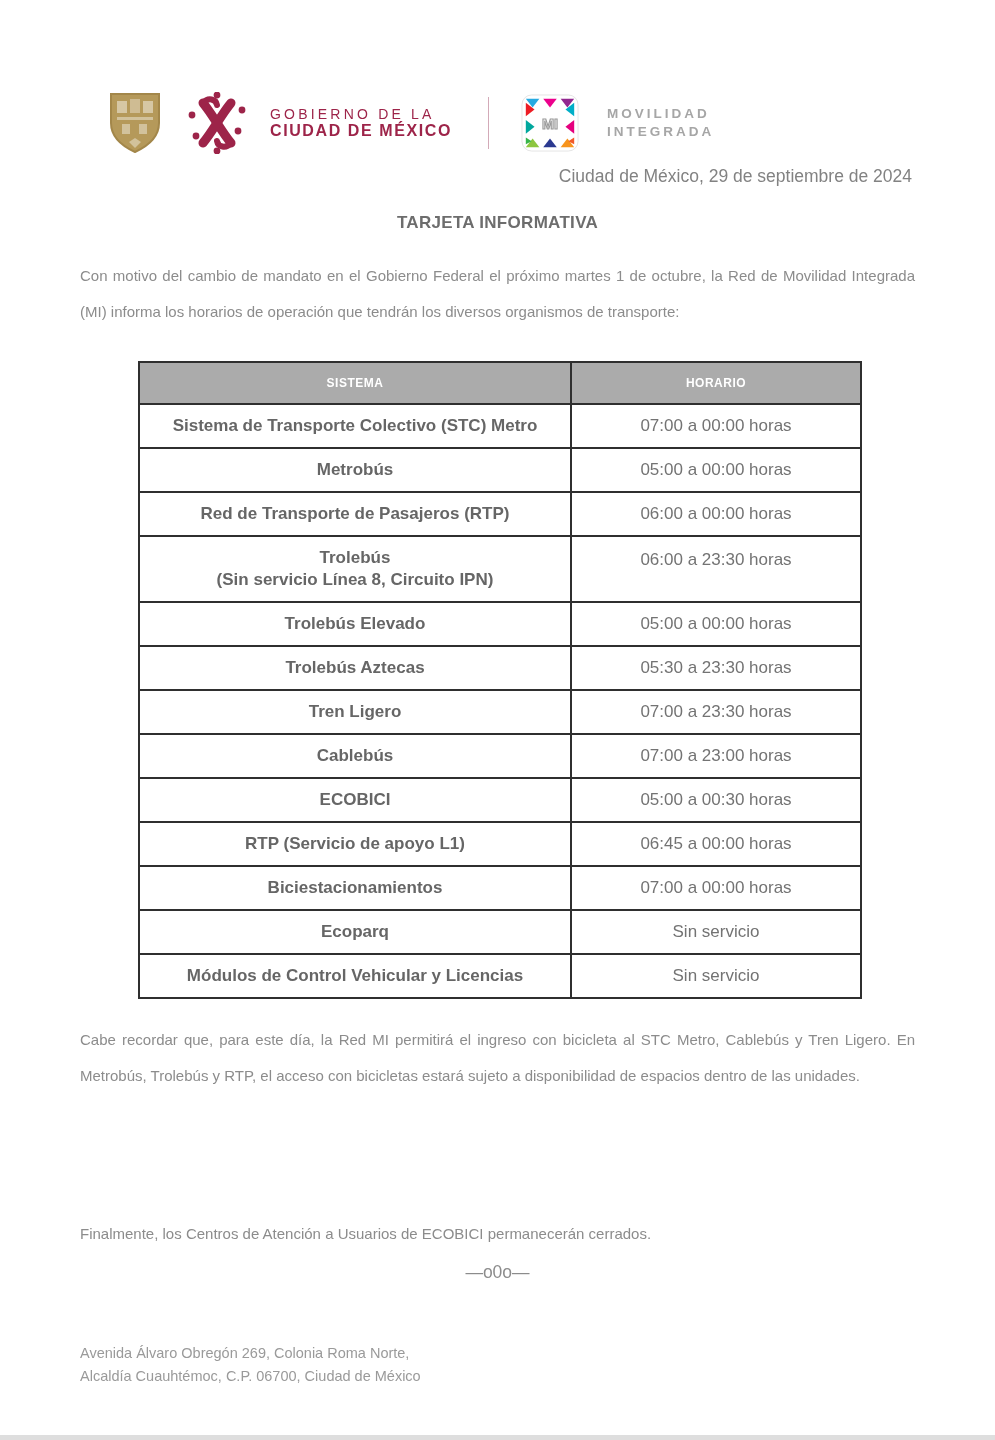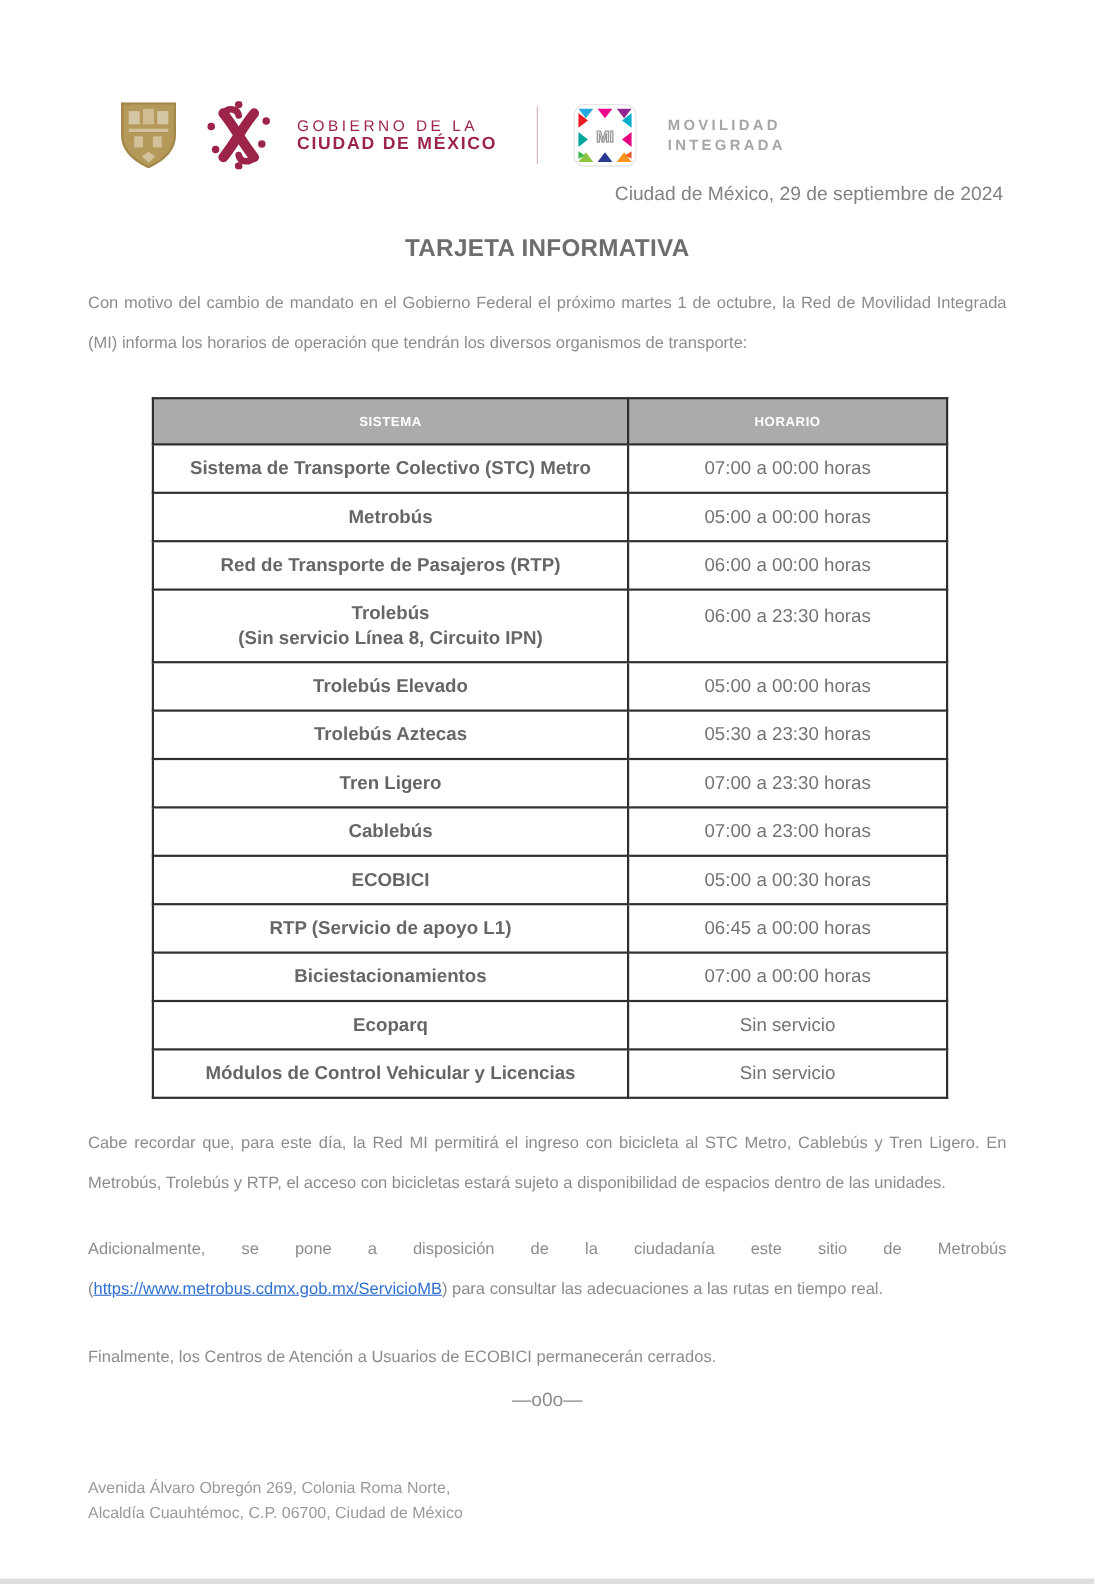--- a/index.html
+++ b/index.html
@@ -35,21 +35,21 @@
     color:#a6a6a6;font-size:13.5px;letter-spacing:3px;font-weight:600;
   }
 
   
   .dateline{
     position:absolute;top:166px;right:83px;
     font-size:17.5px;color:#828282;
   }
   .doc-title{
     position:absolute;top:213px;left:0;right:0;
-    text-align:center;font-size:22px;font-weight:700;color:#6d6d6d;
+    text-align:center;font-size:17px;font-weight:700;color:#6d6d6d;
     letter-spacing:0.3px;
   }
 
   
   .para{
     position:absolute;left:80px;right:80px;
     font-size:15px;line-height:36px;color:#8c8c8c;
     text-align:justify;
   }
   .para-intro{top:258px;}
@@ -228,21 +228,20 @@
         </tr>
         <tr>
           <td class="col-sistema">Módulos de Control Vehicular y Licencias</td>
           <td class="col-horario">Sin servicio</td>
         </tr>
       </tbody>
   </table>
 
   <div class="para para-bikes">Cabe recordar que, para este día, la Red MI permitirá el ingreso con bicicleta al STC Metro, Cablebús y Tren Ligero. En Metrobús, Trolebús y RTP, el acceso con bicicletas estará sujeto a disponibilidad de espacios dentro de las unidades.</div>
 
-  <div class="para para-metrobus"><span>Adicionalmente, se pone a disposición de la ciudadanía este sitio de Metrobús (</span><a class="doc-link">https://www.metrobus.cdmx.gob.mx/ServicioMB</a><span>) para consultar las adecuaciones a las rutas en tiempo real.</span></div>
 
   <div class="para para-ecobici">Finalmente, los Centros de Atención a Usuarios de ECOBICI permanecerán cerrados.</div>
 
   <div class="separator">—o0o—</div>
 
   <div class="footer">
     <div>Avenida Álvaro Obregón 269, Colonia Roma Norte,</div>
     <div>Alcaldía Cuauhtémoc, C.P. 06700, Ciudad de México</div>
   </div>
 

